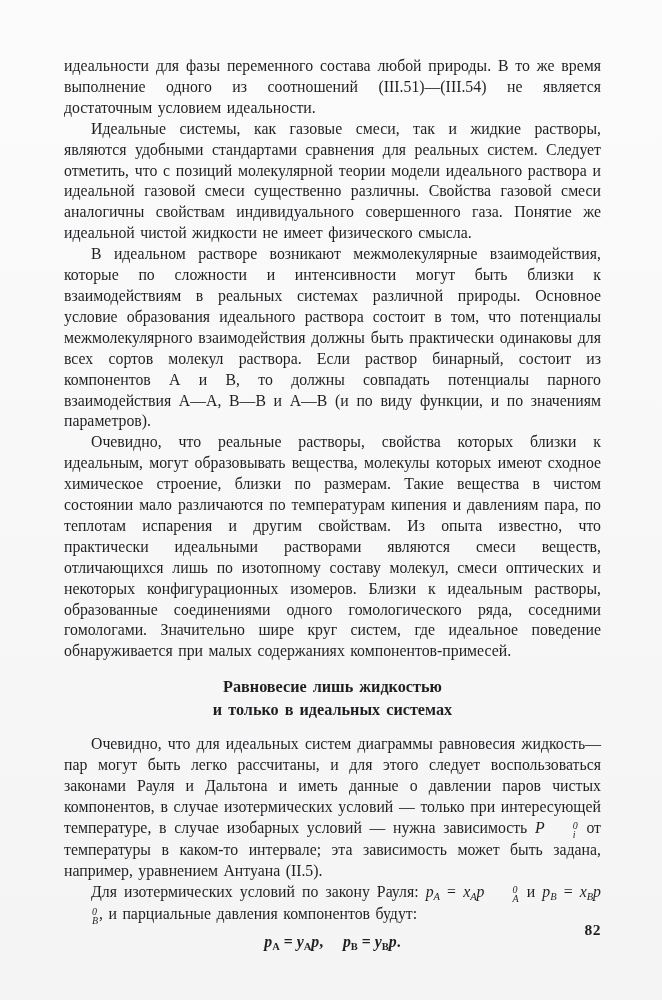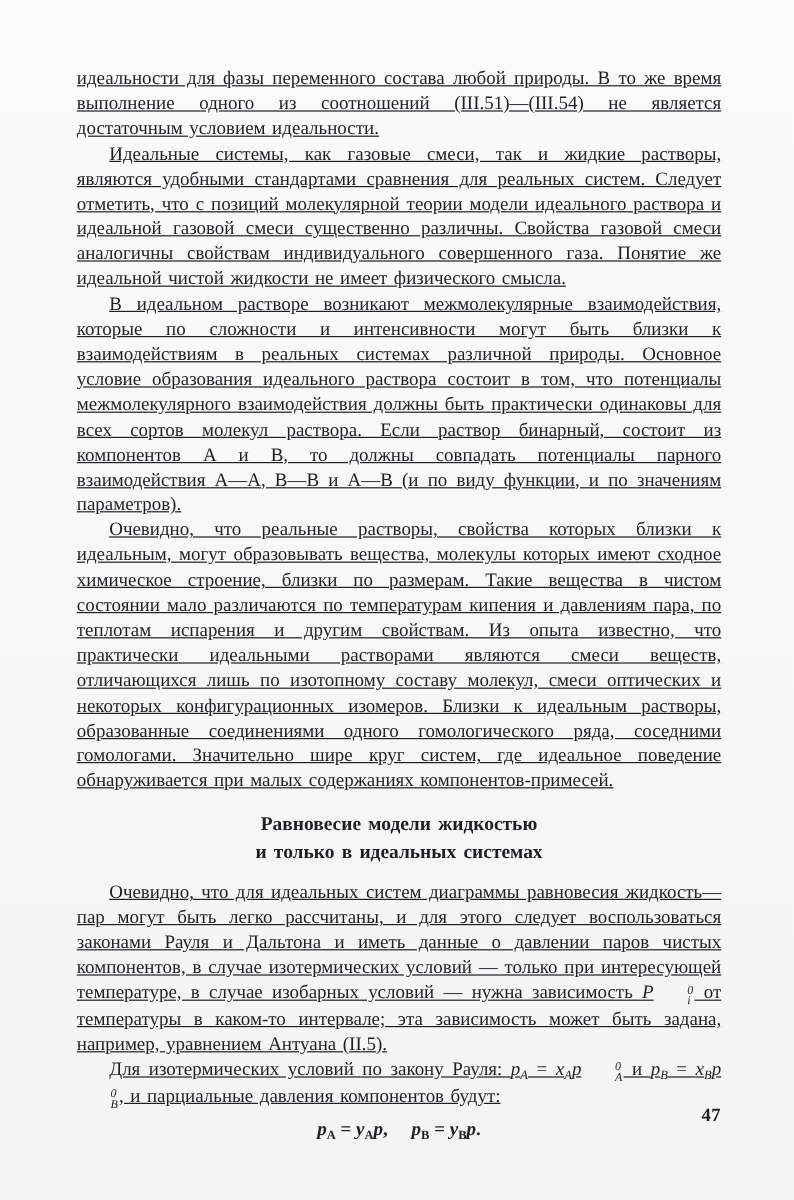--- a/index.html
+++ b/index.html
@@ -15,21 +15,20 @@
     position: absolute; inset: 0;
     box-sizing: border-box;
     padding: 56px 61px 0 64px;
   }
   .para {
     font-size: 15.8px;
     line-height: 20.9px;
     text-align: justify;
     margin: 0;
     word-spacing: 1.5px;
-    text-decoration: underline;
   }
   .para.indent { text-indent: 27px; }
   .heading {
     font-size: 16.2px;
     line-height: 23px;
     font-weight: bold;
     text-align: center;
     margin: 14px 0 12px 0;
     word-spacing: 2px;
   }
@@ -71,26 +70,26 @@
 
   <p class="para"><span>идеальности для фазы переменного состава любой природы. В то же время выполнение одного из соотношений (III.51)—(III.54) не является достаточным условием идеальности.</span></p>
 
   <p class="para indent"><span>Идеальные системы, как газовые смеси, так и жидкие растворы, являются удобными стандартами сравнения для реальных систем. Следует отметить, что с позиций молекулярной теории модели идеального раствора и идеальной газовой смеси существенно различны. Свойства газовой смеси аналогичны свойствам индивидуального совершенного газа. Понятие же идеальной чистой жидкости не имеет физического смысла.</span></p>
 
   <p class="para indent"><span>В идеальном растворе возникают межмолекулярные взаимодействия, которые по сложности и интенсивности могут быть близки к взаимодействиям в реальных системах различной природы. Основное условие образования идеального раствора состоит в том, что потенциалы межмолекулярного взаимодействия должны быть практически одинаковы для всех сортов молекул раствора. Если раствор бинарный, состоит из компонентов А и В, то должны совпадать потенциалы парного взаимодействия А—А, В—В и А—В (и по виду функции, и по значениям параметров).</span></p>
 
   <p class="para indent"><span>Очевидно, что реальные растворы, свойства которых близки к идеальным, могут образовывать вещества, молекулы которых имеют сходное химическое строение, близки по размерам. Такие вещества в чистом состоянии мало различаются по температурам кипения и давлениям пара, по теплотам испарения и другим свойствам. Из опыта известно, что практически идеальными растворами являются смеси веществ, отличающихся лишь по изотопному составу молекул, смеси оптических и некоторых конфигурационных изомеров. Близки к идеальным растворы, образованные соединениями одного гомологического ряда, соседними гомологами. Значительно шире круг систем, где идеальное поведение обнаруживается при малых содержаниях компонентов-примесей.</span></p>
 
   <div class="heading">
-    <div>Равновесие модели жидкостью</div>
+    <div>Равновесие лишь жидкостью</div>
     <div>и только в идеальных системах</div>
   </div>
 
   <p class="para indent"><span>Очевидно, что для идеальных систем диаграммы равновесия жидкость—пар могут быть легко рассчитаны, и для этого следует воспользоваться законами Рауля и Дальтона и иметь данные о давлении паров чистых компонентов, в случае изотермических условий — только при интересующей температуре, в случае изобарных условий — нужна зависимость </span><span class="it">P</span><span class="stack it"><span class="st-sup">0</span><span class="st-sub">i</span></span><span> от температуры в каком-то интервале; эта зависимость может быть задана, например, уравнением Антуана (II.5).</span></p>
 
 
   <p class="para indent"><span>Для изотермических условий по закону Рауля: </span><span class="it">p</span><sub class="it">A</sub><span> = </span><span class="it">x</span><sub class="it">A</sub><span class="it">p</span><span class="stack it"><span class="st-sup">0</span><span class="st-sub">A</span></span><span> и </span><span class="it">p</span><sub class="it">B</sub><span> = </span><span class="it">x</span><sub class="it">B</sub><span class="it">p</span><span class="stack it"><span class="st-sup">0</span><span class="st-sub">B</span></span><span>, и парциальные давления компонентов будут:</span></p>
 
   <div class="formula-line"><span class="it">p</span><sub>А</sub><span> = </span><span class="it">y</span><sub>А</sub><span class="it">p</span><span>,  </span><span class="it">p</span><sub>В</sub><span> = </span><span class="it">y</span><sub>В</sub><span class="it">p</span><span>.</span></div>
 
-  <div class="pagenum">47</div>
+  <div class="pagenum">82</div>
 
 </div>
 
 </body></html>

